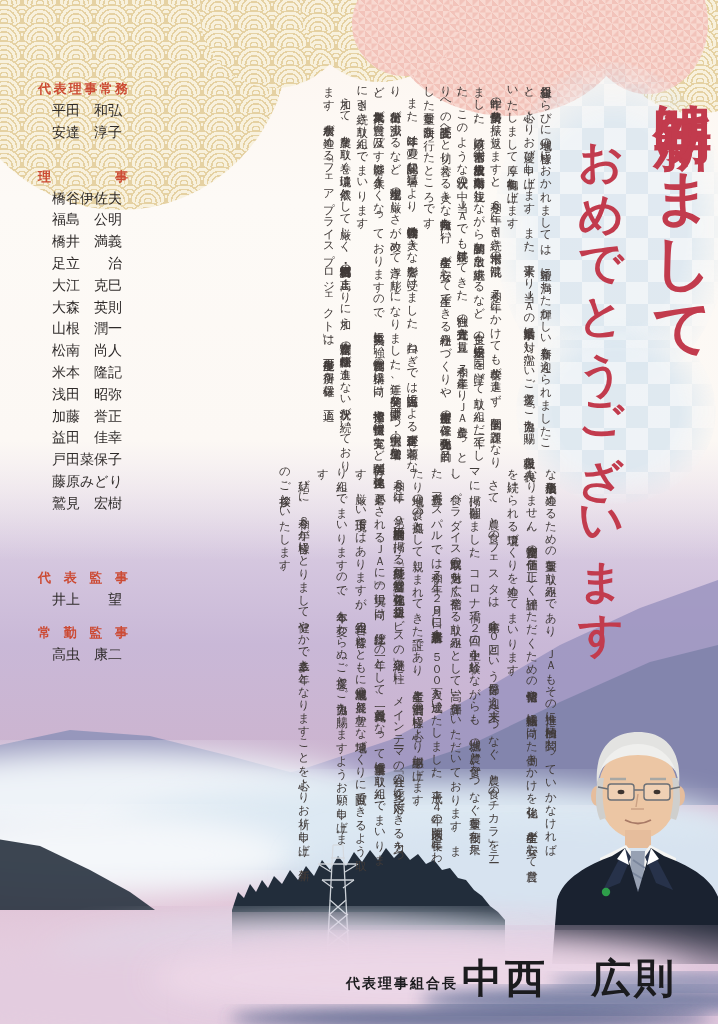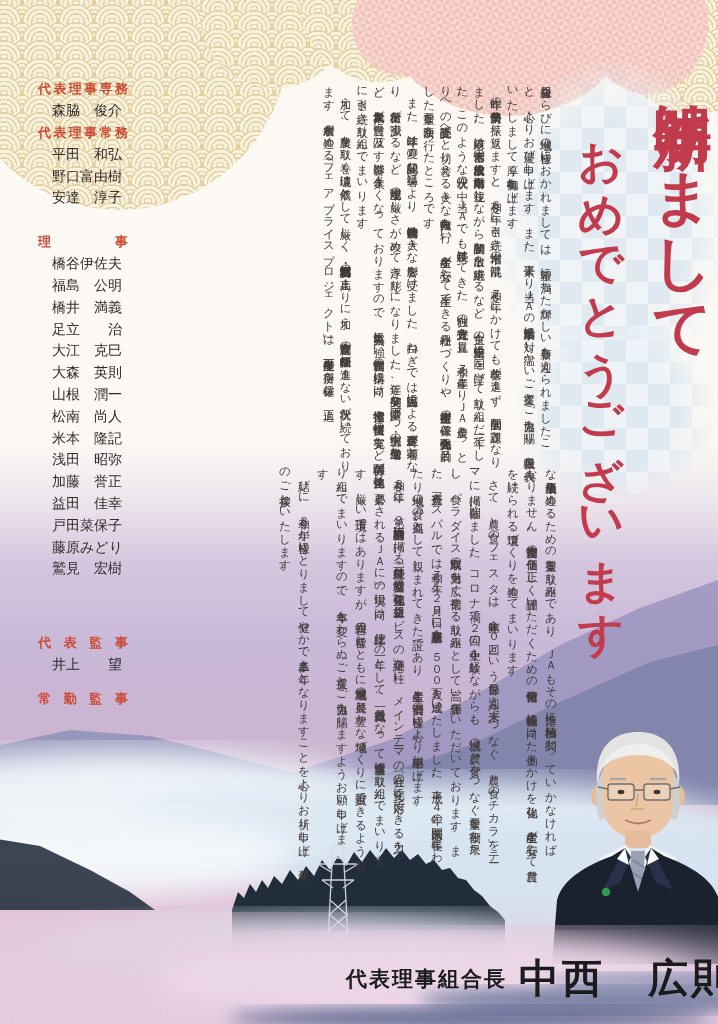--- a/index.html
+++ b/index.html
@@ -58,21 +58,21 @@
   .o-title{font-size:13px;font-weight:bold;width:90px;line-height:22px;height:22px;text-align:justify;text-align-last:justify;}
   .o-name{font-size:14px;margin-left:14px;line-height:21.8px;white-space:pre;color:#2f2b2a;}
   .g2{}.g3{margin-top:22px}.g4{margin-top:52px}.g5{margin-top:12px}.g6{margin-top:39px}
   
   .body-text{position:absolute;writing-mode:vertical-rl;color:#403a38;}
   .body-text p{margin:0;padding:0;}
   #upperText{top:78px;left:204px;width:350px;height:390px;font-size:11.5px;line-height:16.7px;}
   #lowerText{top:460px;left:182px;width:378px;height:402px;font-size:11.5px;line-height:19px;}
   
   #signature{position:absolute;left:346px;top:956px;display:flex;align-items:flex-end;color:#1b1b1e;}
-  .sig-role{font-size:21px;letter-spacing:2px;font-weight:bold;margin:0 12px 7px 0;white-space:pre;}
+  .sig-role{font-size:14px;letter-spacing:2px;font-weight:bold;margin:0 4px 7px 0;white-space:pre;}
   .sig-name{font-size:40px;letter-spacing:3px;font-weight:bold;white-space:pre;line-height:1.1;}
 </style>
 </head>
 <body>
 
 <div class="stage">
 
   <div class="photo">
     <svg width="718" height="584" viewBox="0 0 584 584" preserveAspectRatio="none" style="width:718px;height:584px">
     </svg>
@@ -169,28 +169,23 @@
   <div class="hishi round pk1"></div>
   <div class="hishi round pk2"></div>
   <div class="hishi round pk3"></div>
   <div class="checker round ck1"></div>
   <div class="checker round ck2"></div>
 
   <div id="titleL1" class="title-col" style="color:#c23b4d">新年明けまして</div>
   <div id="titleL2" class="title-col" style="color:#c23b4d">おめでとうございます</div>
 
   <div id="officers">
-    <div class="o-group">
-      <div class="o-title" style="color:#cc4a33">代表理事専務</div>
-      <div class="o-name">森脇　俊介</div>
-    </div>
     <div class="o-group g2">
       <div class="o-title" style="color:#cc4a33">代表理事常務</div>
       <div class="o-name">平田　和弘</div>
-      <div class="o-name">野口富由樹</div>
       <div class="o-name">安達　淳子</div>
     </div>
     <div class="o-group g3">
       <div class="o-title" style="color:#cc4a33">理事</div>
       <div class="o-name">橋谷伊佐夫</div>
       <div class="o-name">福島　公明</div>
       <div class="o-name">橋井　満義</div>
       <div class="o-name">足立　　治</div>
       <div class="o-name">大江　克巳</div>
       <div class="o-name">大森　英則</div>
@@ -203,20 +198,21 @@
       <div class="o-name">戸田菜保子</div>
       <div class="o-name">藤原みどり</div>
       <div class="o-name">鷲見　宏樹</div>
     </div>
     <div class="o-group g4">
       <div class="o-title" style="color:#cc4a33">代表監事</div>
       <div class="o-name">井上　　望</div>
     </div>
     <div class="o-group g5">
       <div class="o-title" style="color:#cc4a33">常勤監事</div>
+      <div class="o-name">高虫　康二</div>
     </div>
   </div>
 
   <div id="upperText" class="body-text">
     <p>組合員ならびに地域の皆様におかれましては、希望に満ちた輝かしい新春を迎えられましたこと、心よりお慶び申し上げます。また、平素より当ＪＡの事業活動に対し温かいご支援とご協力を賜り、役職員を代表いたしまして厚く御礼申し上げます。</p>
     <p>　昨年の農業情勢を振り返りますと、令和６年に引き続き米市場の混乱は、令和７年にかけても改善が進まず、全国的な課題となりました。政府は備蓄米の大規模放出や市場動向を注視しながら調整的な放出を継続するなど、主食の安定供給に国を挙げて取り組んだ一年でした。このような状況の中、当ＪＡでも長年続けてきた、独自の直売方式を見直し、令和７年産よりＪＡ全農とっとりへの委託販売へと切り替える大きな方向転換を行い、生産者が安心して生産できる仕組みづくりや、生産者所得の確保と販売力強化を目的とした重要な決断を行ったところです。</p>
     <p>　また、昨年は夏の記録的な猛暑により、管内農作物は大きな影響を受けました。白ねぎでは高温障害による生育遅延が顕著となり、出荷量が減少するなど、生産現場の厳しさが改めて浮き彫りになりました。近年、突発的な豪雨・干ばつ・病害虫の発生増加など、異常気象が営農に及ぼす影響は年々大きくなっておりますので、気象災害に強い営農体制の構築に向け、技術指導や情報提供の充実など関係者が連携強化に引き続き取り組んでまいります。</p>
     <p>　加えて、農業を取り巻く環境は依然として厳しく、肥料・燃料・資材価格の高止まりに加え、農畜産物の価格転嫁が進まない状況が続いております。農水省が進める「フェアプライスプロジェクト」は、再生産可能な所得を確保し、適正</p>
   </div>
 

